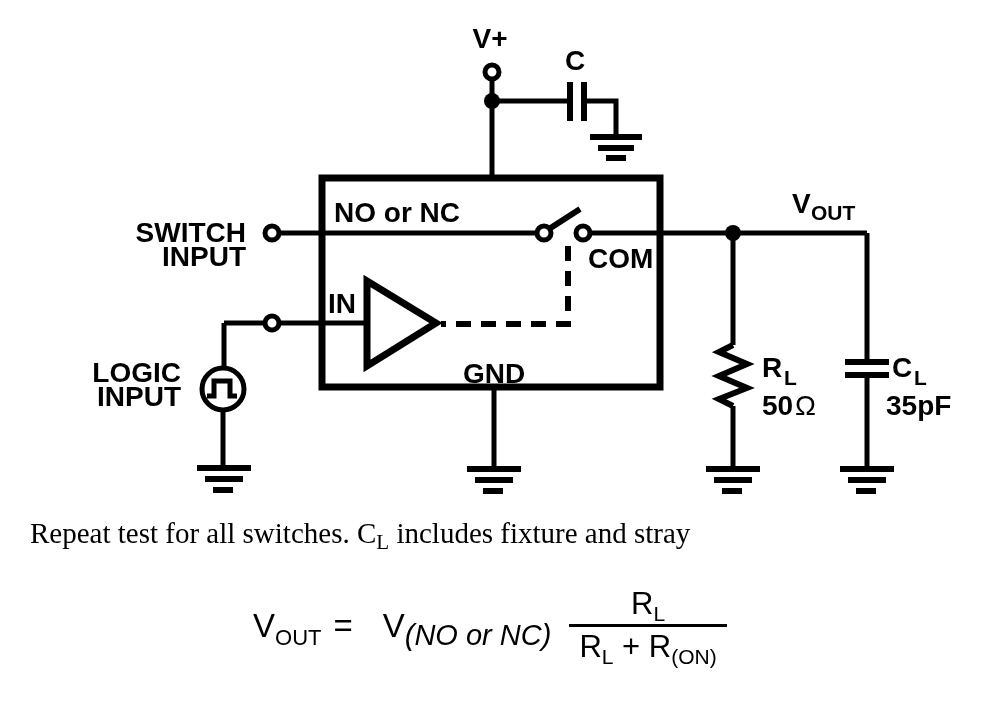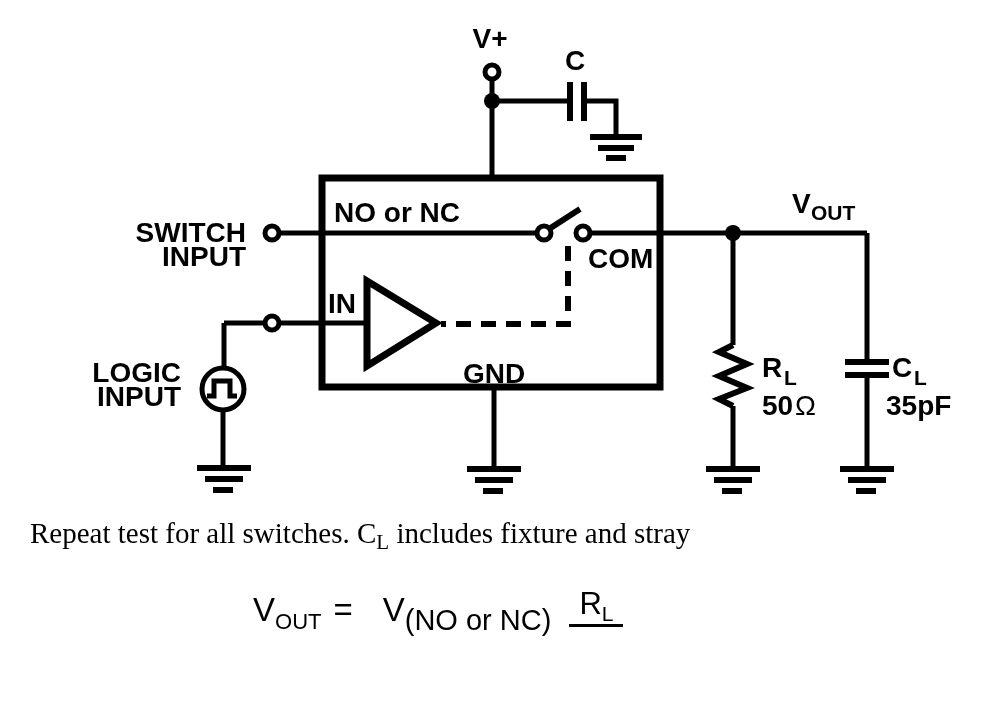--- a/index.html
+++ b/index.html
@@ -26,21 +26,21 @@
     font-size:29px;line-height:43px;font-weight:400;white-space:nowrap;font-family:Liberation Serif, serif;
   }
   .note .nsub{font-size:21px;position:relative;top:0.28em;}
   .formula{
     position:absolute;left:253px;top:588px;
     display:flex;align-items:center;
     font-size:33px;font-weight:400;
   }
   .fline{white-space:nowrap;line-height:1;}
   .fsub{font-size:22px;position:relative;top:0.38em;}
-  .fsub-big{font-size:29px;position:relative;top:0.30em;}
+  .fsub-big{font-size:29px;position:relative;top:0.30em;font-style:italic;}
   .feq{margin:0 30px 0 12px;line-height:1;}
   .frac{display:flex;flex-direction:column;align-items:center;margin-left:18px;
         font-size:31px;line-height:1;}
   .frac .num,.frac .den{padding:0 10px;white-space:nowrap;}
   .frac .bar{align-self:stretch;height:3px;background:#000;margin:5px 0 4px 0;}
   .fsub2{font-size:21px;position:relative;top:0.32em;}
 </style>
 </head>
 <body>
 
@@ -149,16 +149,19 @@
     <div><span>Repeat test for all switches. C</span><span class="nsub">L</span><span> includes fixture and stray</span></div>
   </div>
 
   <div class="formula">
     <span class="fline"><span>V</span><span class="fsub">OUT</span></span>
     <span class="fline feq">=</span>
     <span class="fline"><span>V</span><span class="fsub-big">(NO or NC)</span></span>
     <span class="frac">
       <span class="num"><span>R</span><span class="fsub2">L</span></span>
       <span class="bar"></span>
+      <span class="den"><span>R</span><span class="fsub2">L</span>
+        <span>+</span>
+        <span>R</span><span class="fsub2">(ON)</span></span>
     </span>
   </div>
 
 </div>
 
 </body></html>

